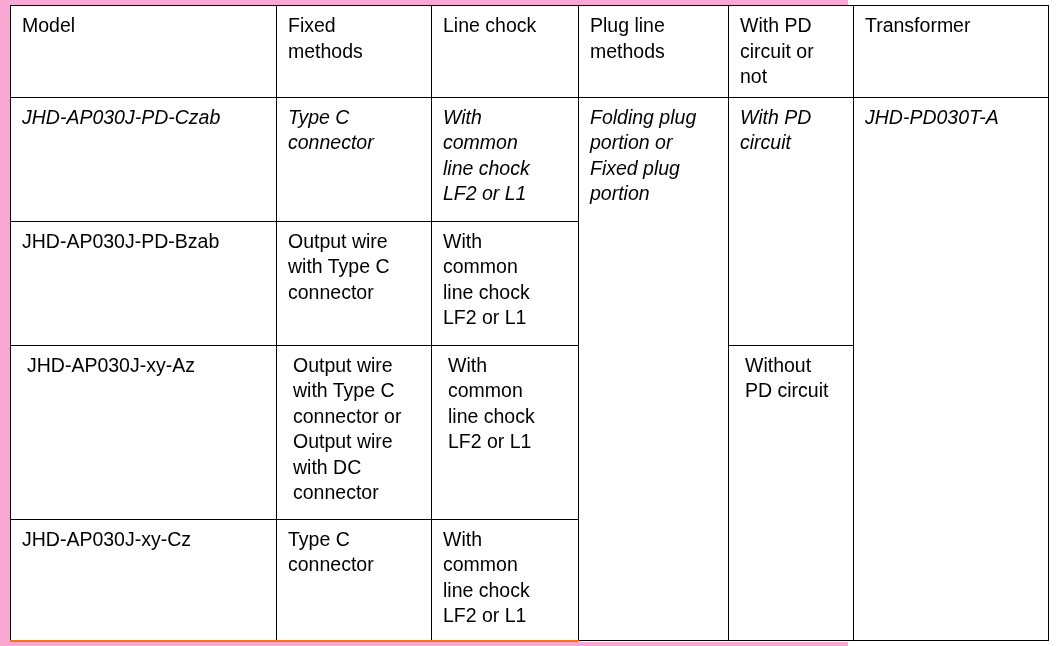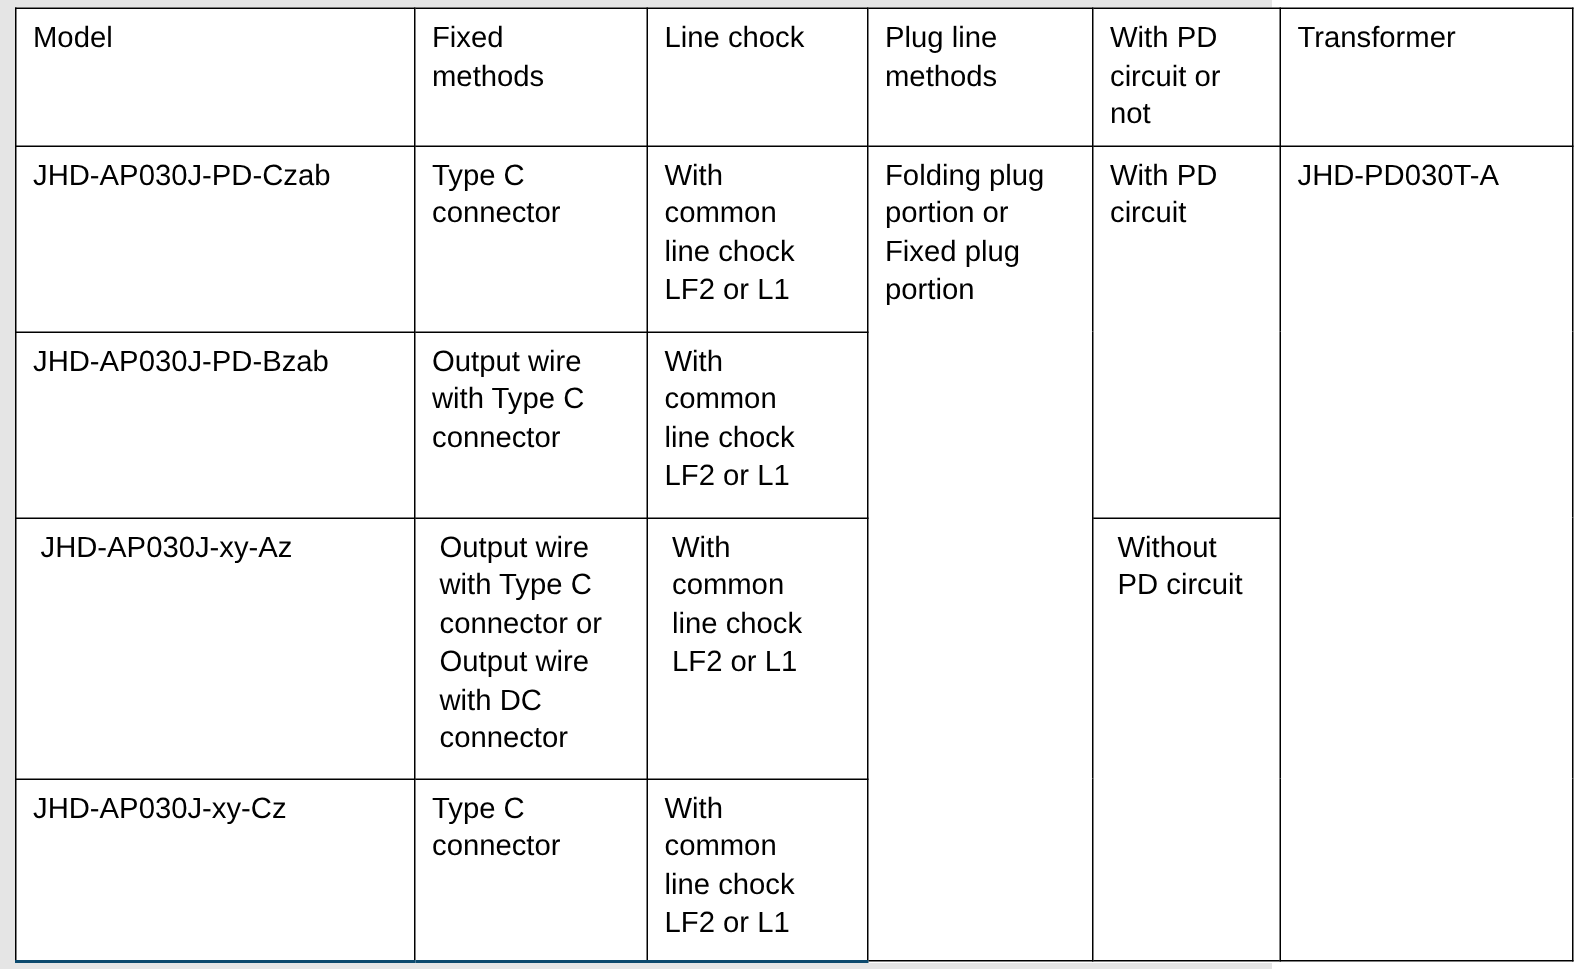--- a/index.html
+++ b/index.html
@@ -11,21 +11,21 @@
     width: 1058px;
     height: 646px;
     font-family: "Liberation Sans", sans-serif;
     color: #000000;
     overflow: hidden;
   }
   .page {
     position: relative;
     width: 848px;
     height: 646px;
-    background: #e5e5e5;
+    background: #f9a8d4;
   }
   .spec-table {
     position: absolute;
     left: 10px;
     top: 5px;
     width: 1038px;
     border-collapse: collapse;
     table-layout: fixed;
     background: #ffffff;
   }
@@ -36,27 +36,27 @@
     font-size: 19.5px;
     line-height: 25.5px;
     font-weight: 400;
     color: #000000;
     word-wrap: break-word;
     overflow-wrap: break-word;
   }
   .spec-table tr.header-row td {
     height: 76px;
   }
-  .spec-table tr.body-row-1 td { height: 109px; }
+  .spec-table tr.body-row-1 td { height: 109px; font-style: italic; }
   .spec-table tr.body-row-2 td { height: 109px; }
   .spec-table tr.body-row-3 td { height: 159px; padding-left: 16px; }
   .spec-table tr.body-row-4 td { height: 106px; }
 
   .spec-table tr:last-child td {
-    border-bottom: 2px solid #0c4a6e;
+    border-bottom: 2px solid #f97316;
   }
 
   col.c-model       { width: 266px; }
   col.c-output      { width: 155px; }
   col.c-chock       { width: 147px; }
   col.c-plug        { width: 150px; }
   col.c-pd          { width: 125px; }
   col.c-transformer { width: 195px; }
 
   .cell-text {

